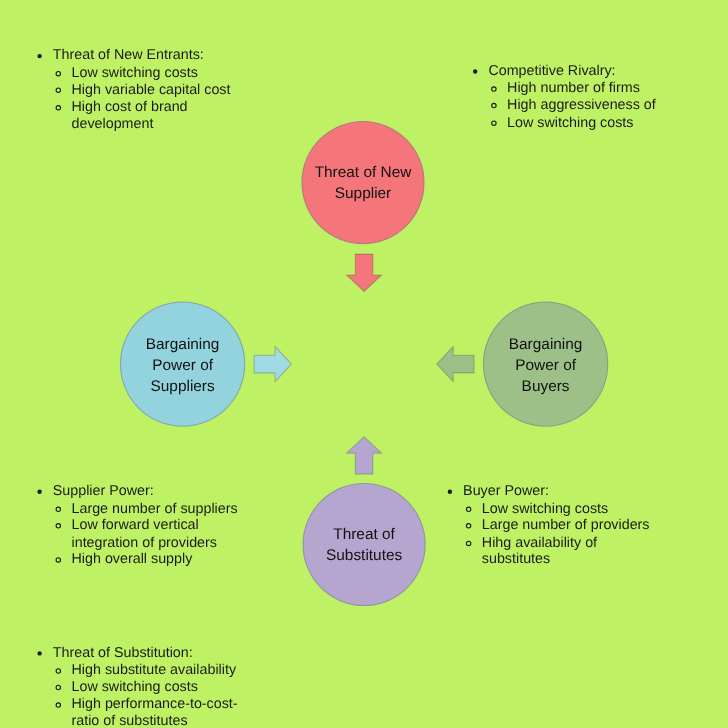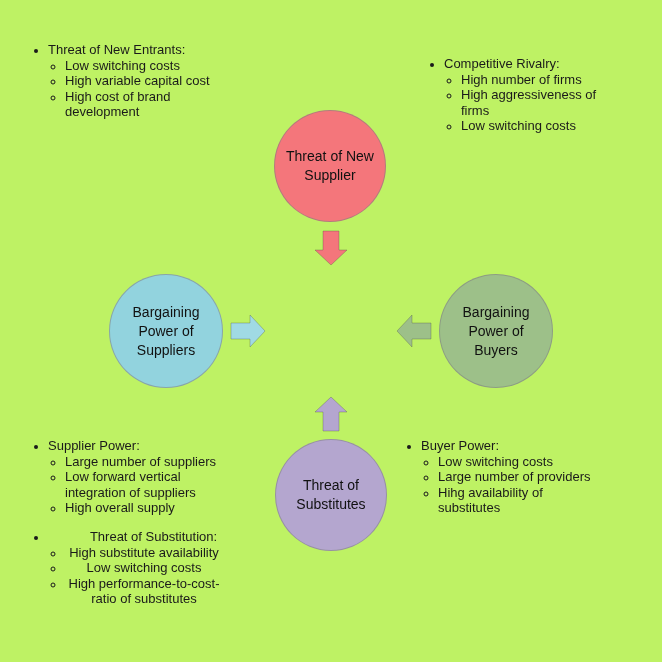--- a/index.html
+++ b/index.html
@@ -32,21 +32,21 @@
   .note{position:absolute;font-size:13px;line-height:15.5px;}
   .note ul{margin:0;}
   .note ul.l1{padding-left:24px;list-style-type:disc;}
   .note ul.l2{padding-left:17px;list-style-type:circle;}
   .note li{margin:0;padding:0;}
   .note li::marker{color:#1a1a1a;font-size:12px;}
   .note .l2 span{display:block;max-width:158px;}
   .n-top-left   {left:24px; top:42px; width:215px;}
   .n-top-right  {left:420px;top:42px; width:215px;margin-top:14px;}
   .n-mid-left   {left:24px; top:438px;width:225px;}
-  .n-bottom-left{left:24px; top:529px;width:235px;text-align:center;}
+  .n-bottom-left{left:24px; top:585px;width:235px;}
   .n-mid-right  {left:397px;top:438px;width:225px;}
 </style>
 </head>
 <body>
 
 <div id="stage">
 
   <div class="note n-top-left">
     <ul class="l1">
       <li>
@@ -70,41 +70,40 @@
   <div class="note n-top-right">
     <ul class="l1">
       <li>
         <span>Competitive Rivalry:</span>
         <ul class="l2">
           <li>
               <span>High number of firms</span>
             </li>
           <li>
               <span>High aggressiveness of</span>
-              <span>firms</span>
             </li>
           <li>
               <span>Low switching costs</span>
             </li>
         </ul>
       </li>
     </ul>
   </div>
 
   <div class="note n-mid-left">
     <ul class="l1">
       <li>
         <span>Supplier Power:</span>
         <ul class="l2">
           <li>
               <span>Large number of suppliers</span>
             </li>
           <li>
               <span>Low forward vertical</span>
-              <span>integration of suppliers</span>
+              <span>integration of providers</span>
             </li>
           <li>
               <span>High overall supply</span>
             </li>
         </ul>
       </li>
     </ul>
   </div>
 
   <div class="note n-bottom-left">

